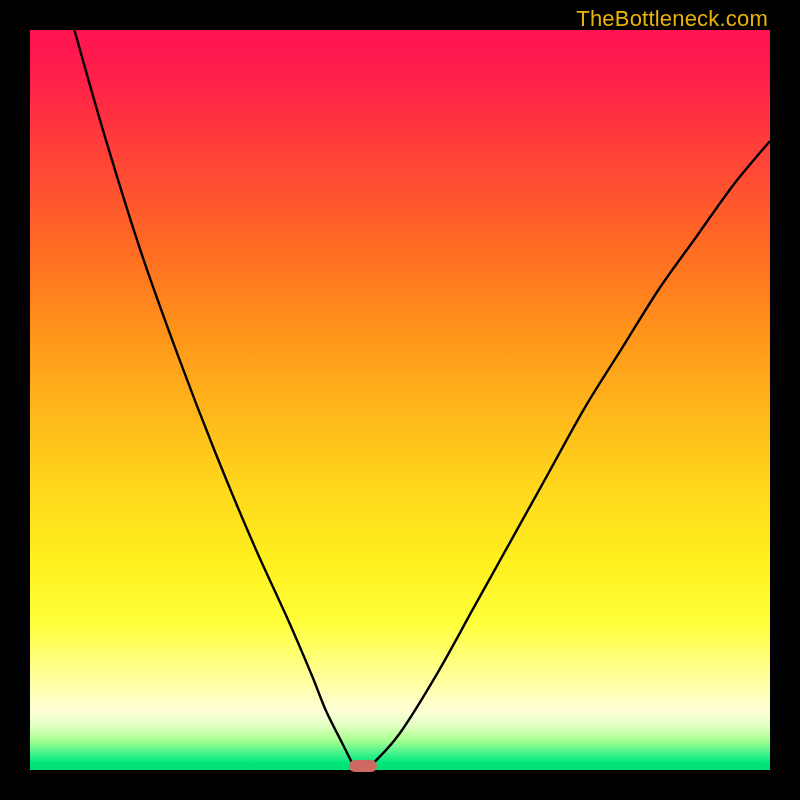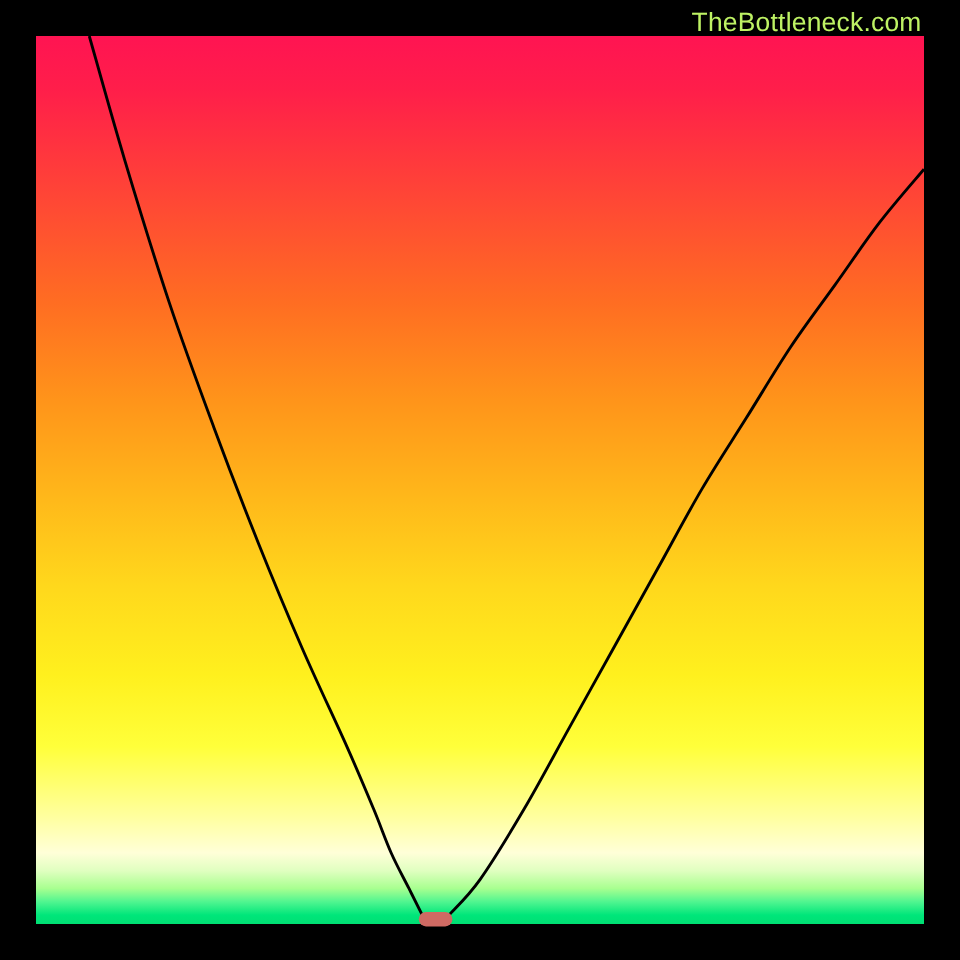--- a/index.html
+++ b/index.html
@@ -39,21 +39,21 @@
       #a8ff90 96%,
       #50f590 97.5%,
       #00e67a 99%,
       #00df73 100%
     );
   }
   .watermark {
     position: absolute;
     top: 6px;
     right: 32px;
-    color: #bef264;
+    color: #eab308;
     font-size: 22px;
     font-weight: 400;
     letter-spacing: 0.2px;
     user-select: none;
   }
   svg.curve {
     position: absolute;
     left: 0;
     top: 0;
     width: 740px;

